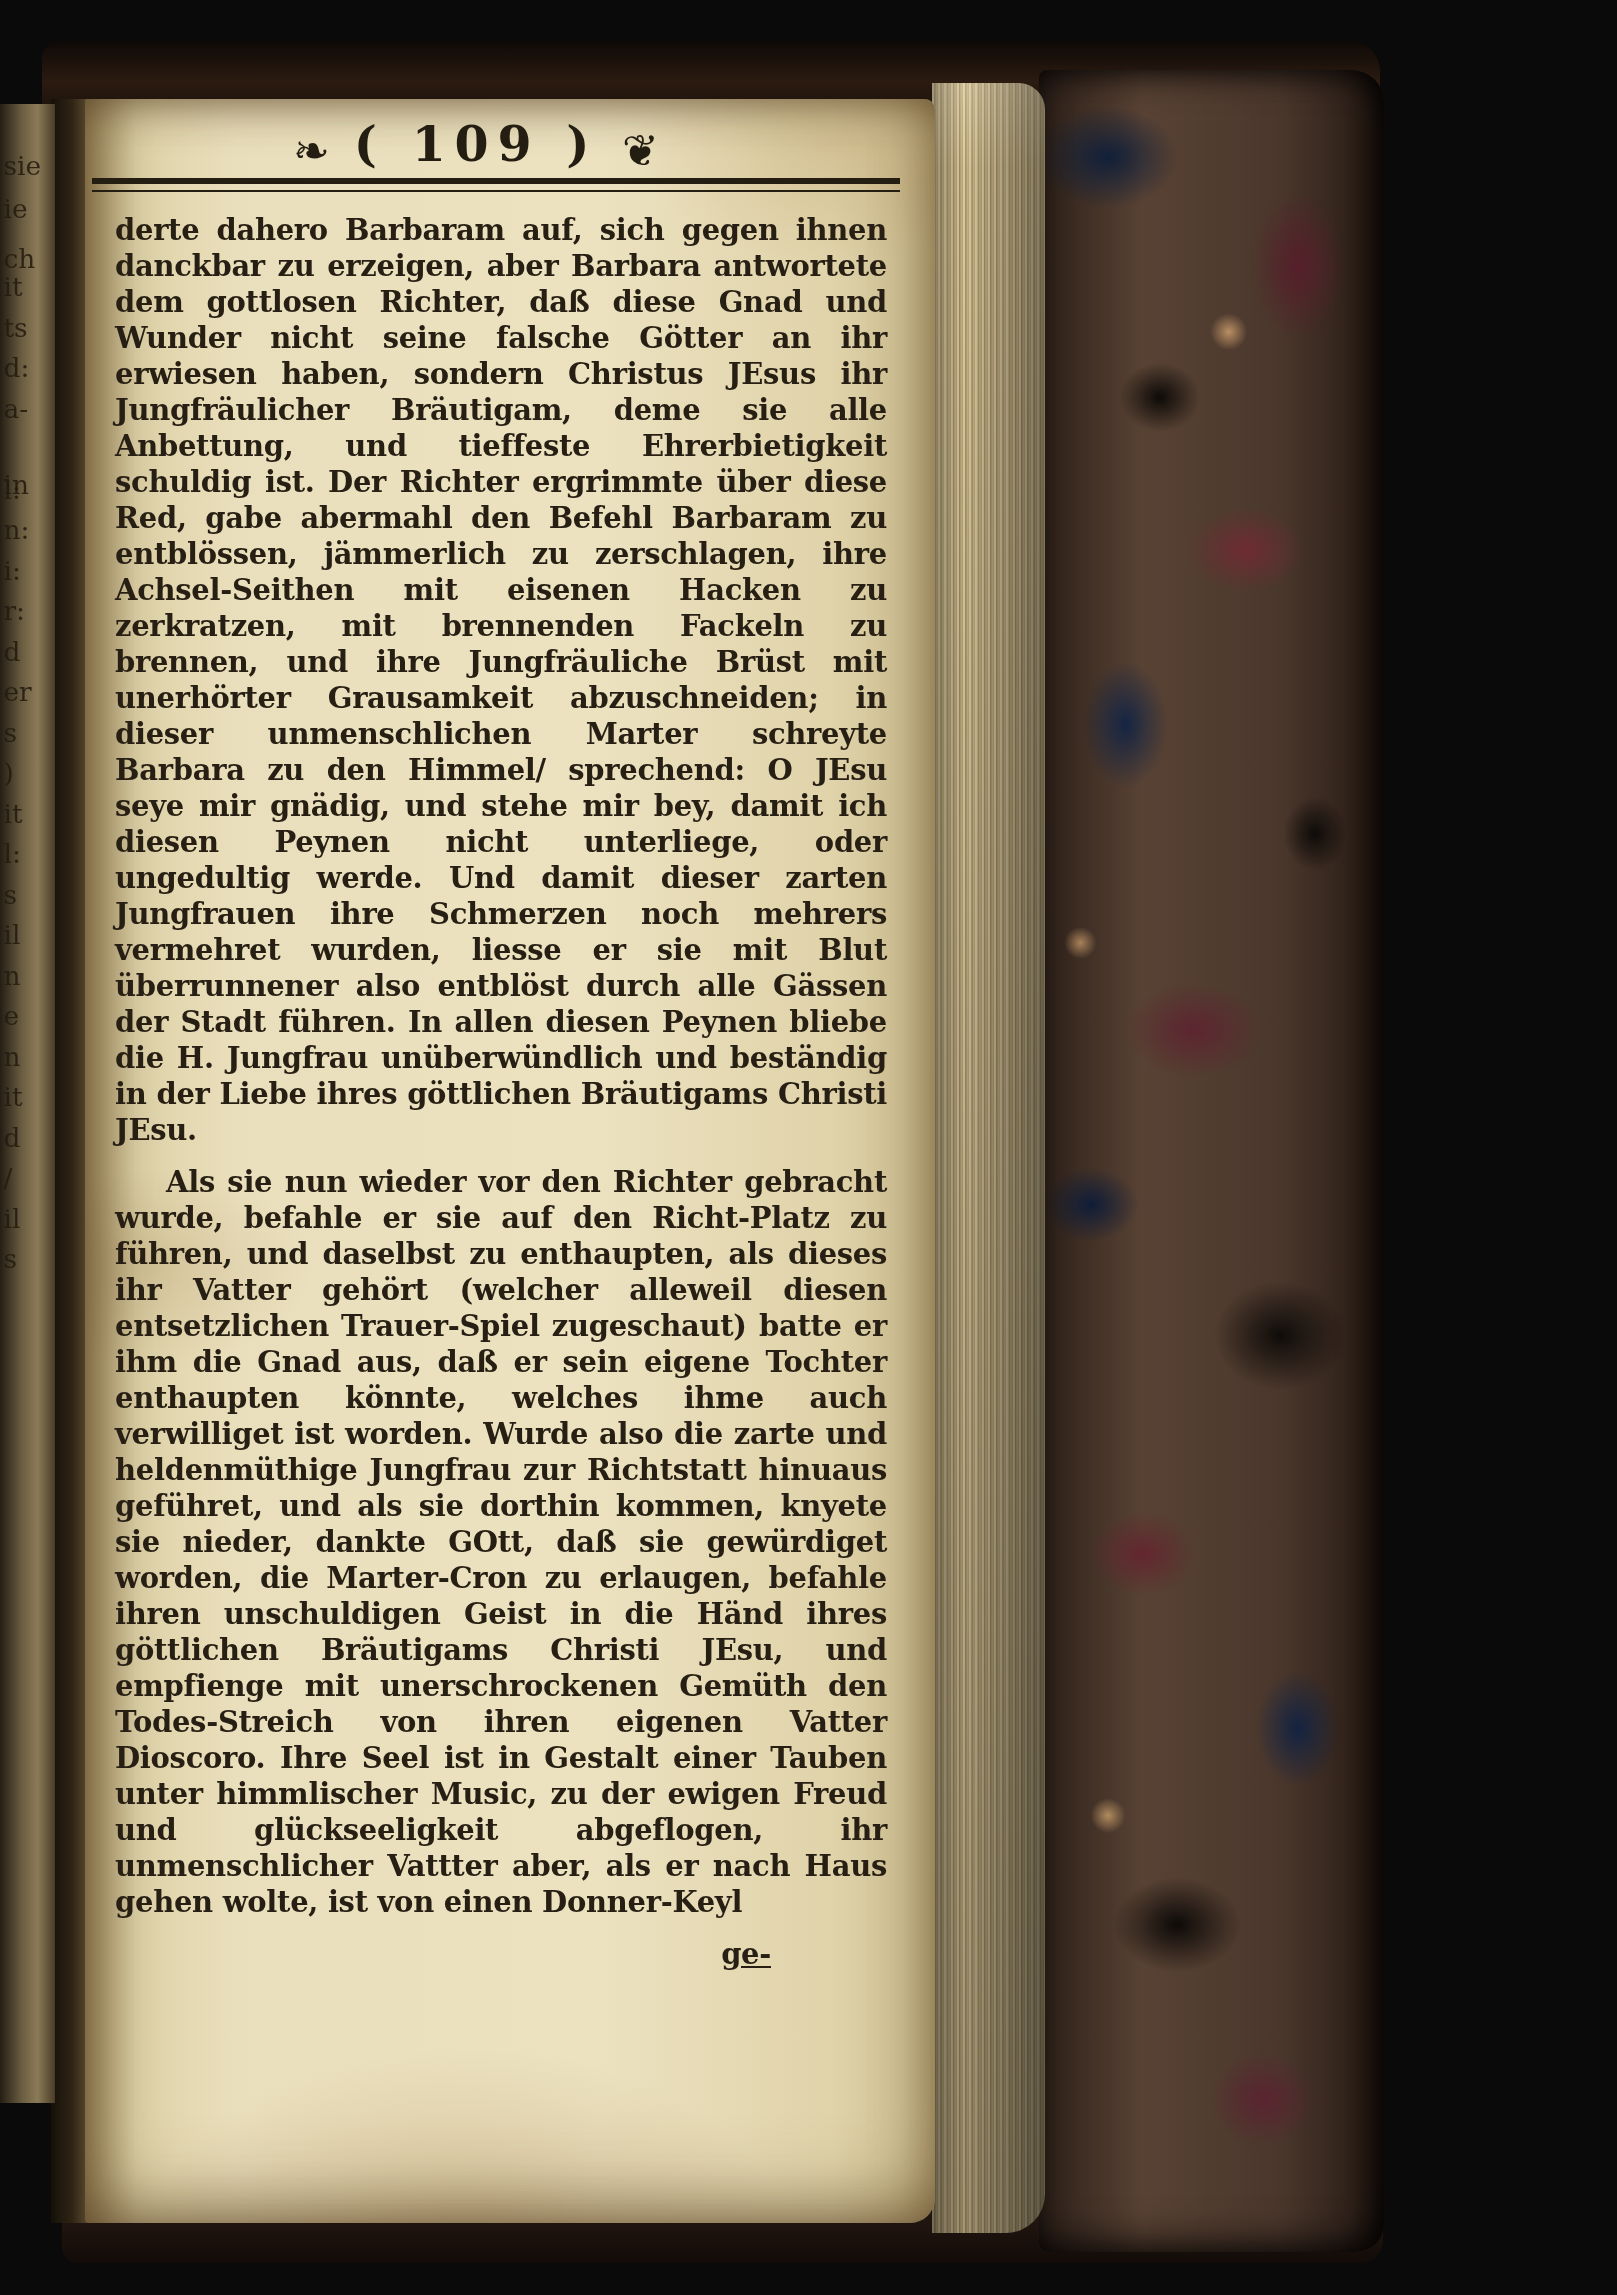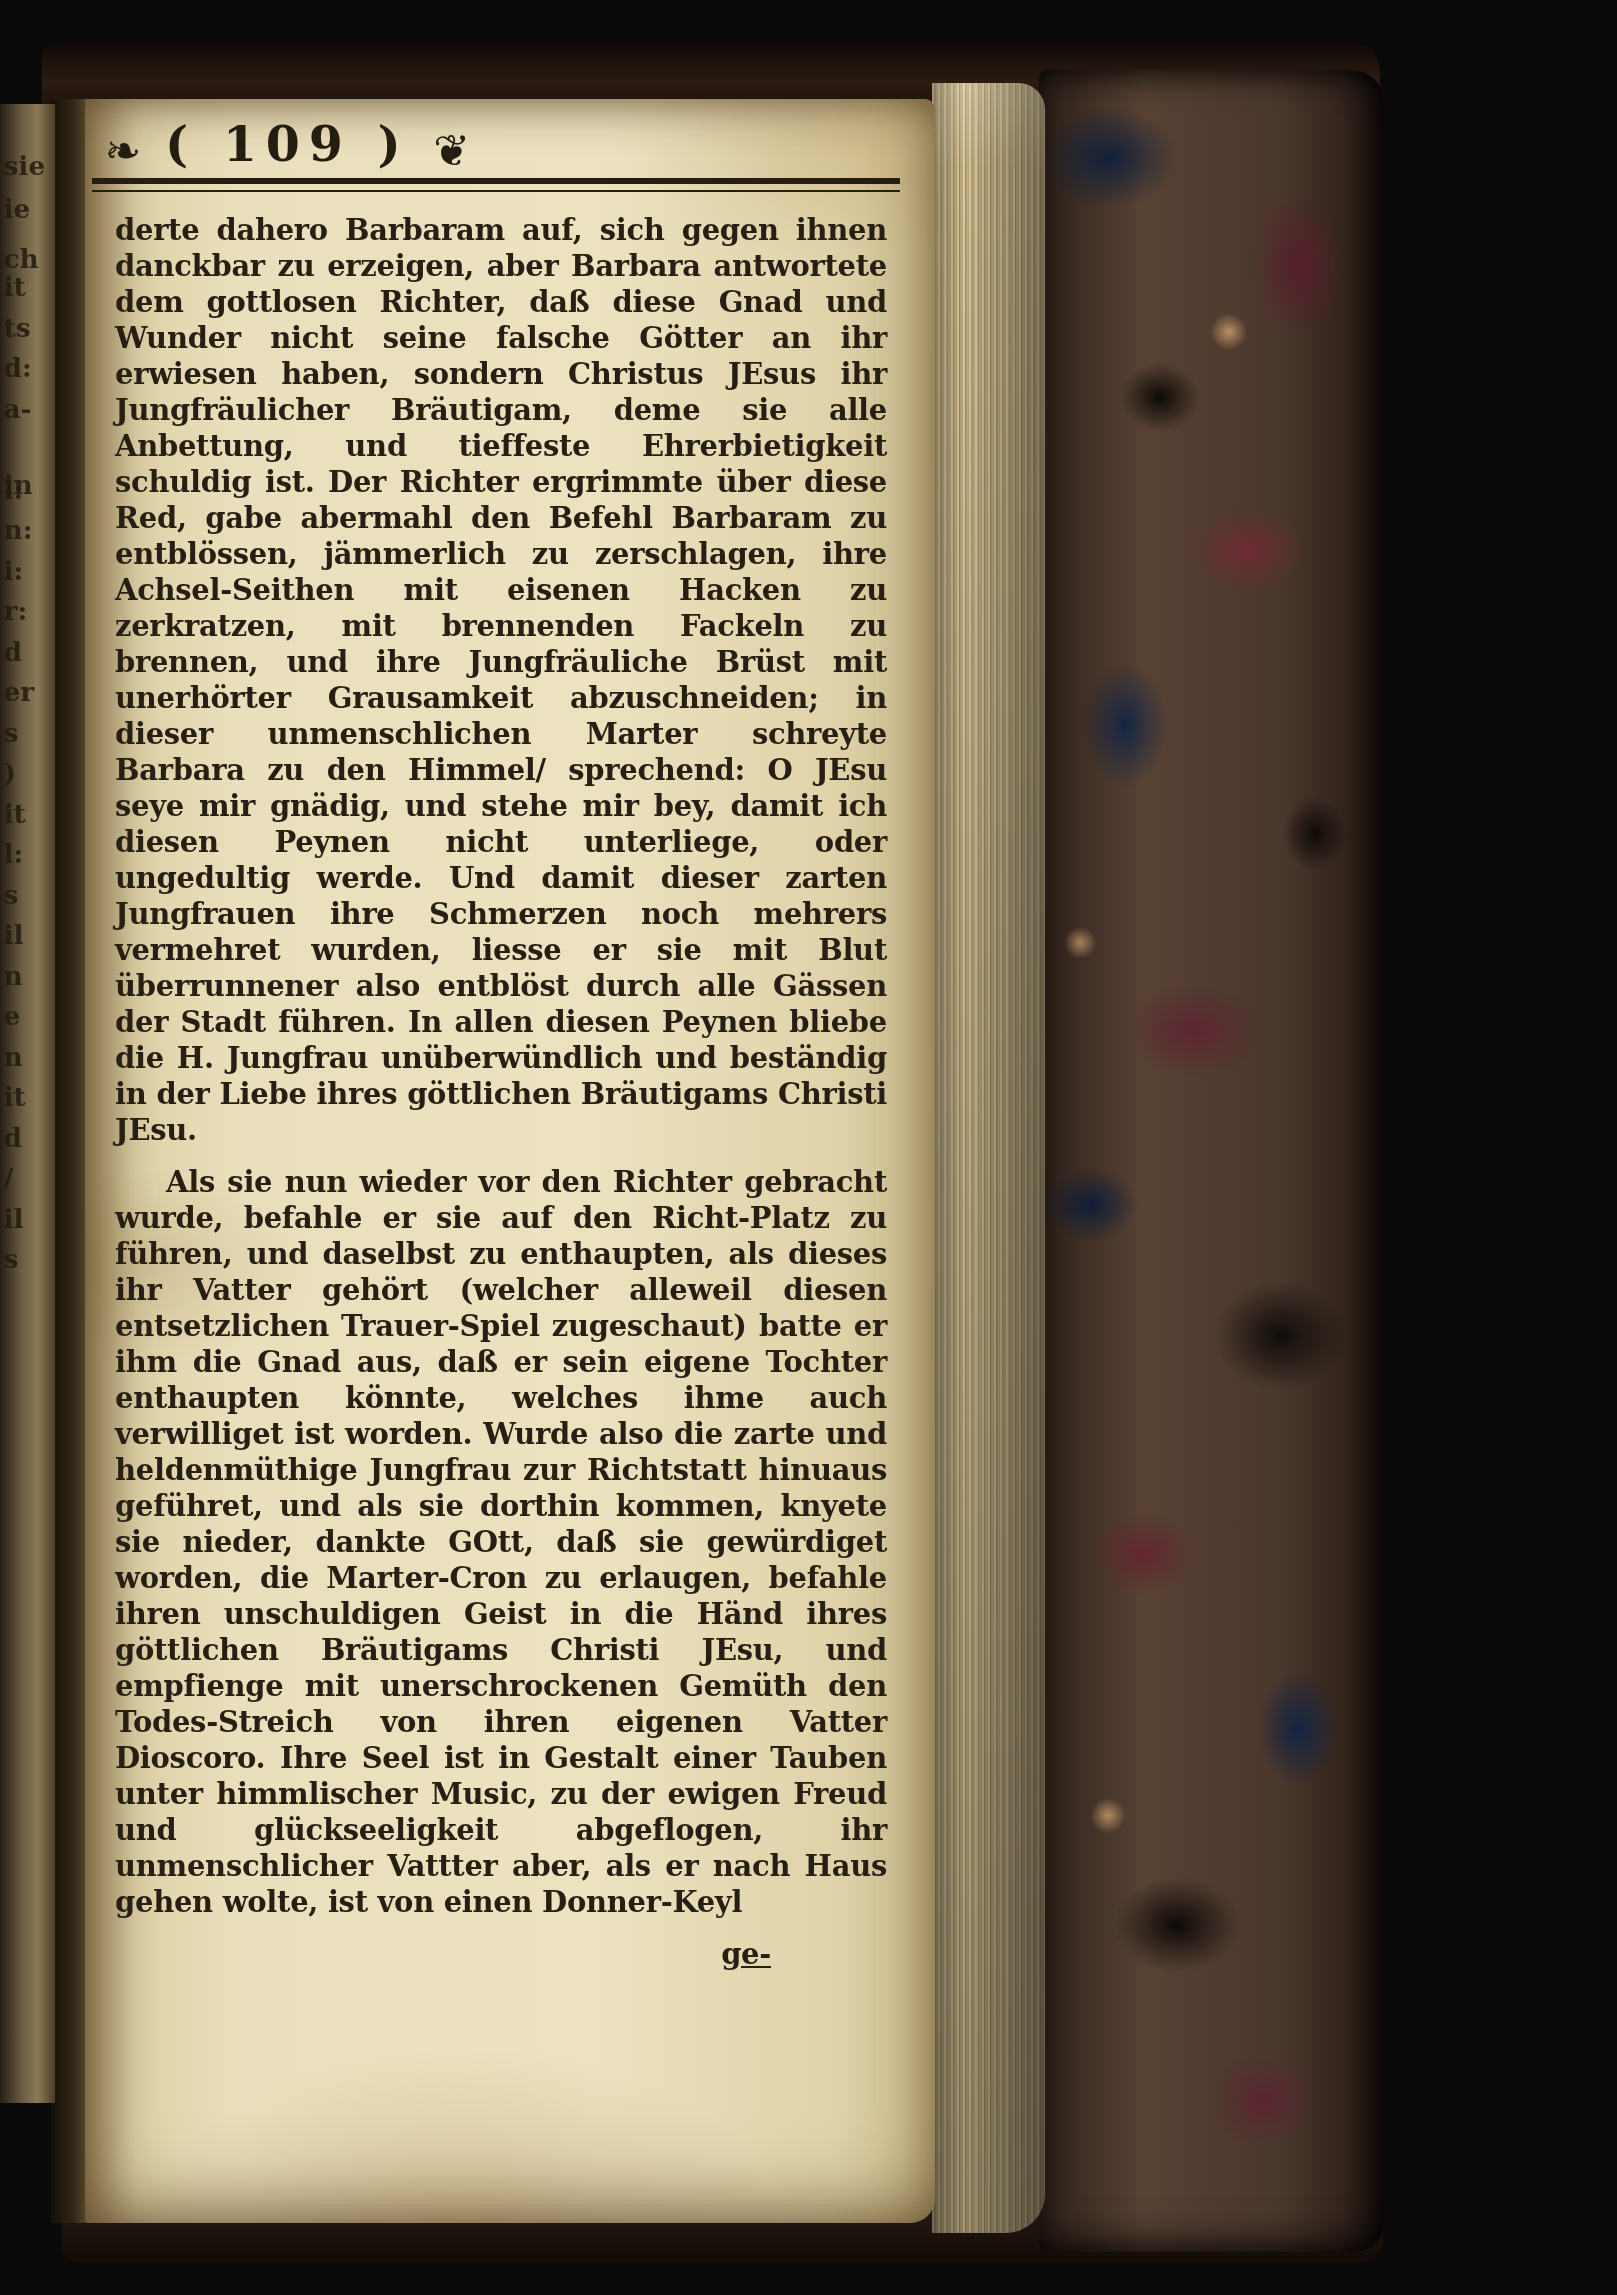--- a/index.html
+++ b/index.html
@@ -20,21 +20,21 @@
     border-radius:0 0 23px 16px;
   }
   
   .facing-edge {
     position:absolute; left:0; top:104px; width:55px; height:1999px;
     background:linear-gradient(90deg,#241e14 0%, #6b5d41 40%, #8a7a57 68%, #4a3d28 100%);
     overflow:hidden; z-index:3;
   }
   .frag {
     position:absolute; left:3.5px; width:49px; overflow:hidden; white-space:nowrap;
-    font-size:26.4px; font-weight:700; color:#241c10; opacity:.88;
+    font-size:26.4px; font-weight:400; color:#241c10; opacity:.88;
   }
   
   .gutter {
     position:absolute; left:51px; top:99px; width:39px; height:2124px;
     background:linear-gradient(90deg,#141008,#302515 55%,#5e4e32);
     z-index:1;
   }
   
   .page {
     position:absolute; left:85px; top:99px; width:850px; height:2124px;
@@ -45,21 +45,21 @@
       radial-gradient(ellipse 458px 282px at 45% 101%, rgba(150,110,55,.28), rgba(150,110,55,0) 70%),
       radial-gradient(ellipse 229px 141px at 8% 55%, rgba(140,105,55,.18), rgba(140,105,55,0) 70%),
       linear-gradient(90deg,#bda877 0%, #dfd3a9 6%, #eadfbc 18%, #ece2c0 60%, #e0d3aa 88%, #c9b98c 100%);
     box-shadow:
       inset 30px 0 62px -16px rgba(70,50,25,.55),
       inset -23px 0 53px -17.6px rgba(110,85,45,.50),
       inset 0 23px 44px -21px rgba(90,65,35,.50),
       inset 0 -41px 79px -26.4px rgba(100,75,40,.55);
   }
   .page-header {
-    position:absolute; top:16px; left:0; width:92%; 
+    position:absolute; top:16px; left:0; width:92%; text-align:center;
     color:#241d12;
   }
   .fleuron {
     font-family:"DejaVu Sans", sans-serif;
     font-size:44px; vertical-align:-5.3px; margin:0 19.4px; color:#241d12;
   }
   .page-number {
     font-size:49px; font-weight:700; letter-spacing:8.8px; color:#241d12;
   }
   .header-rule {

